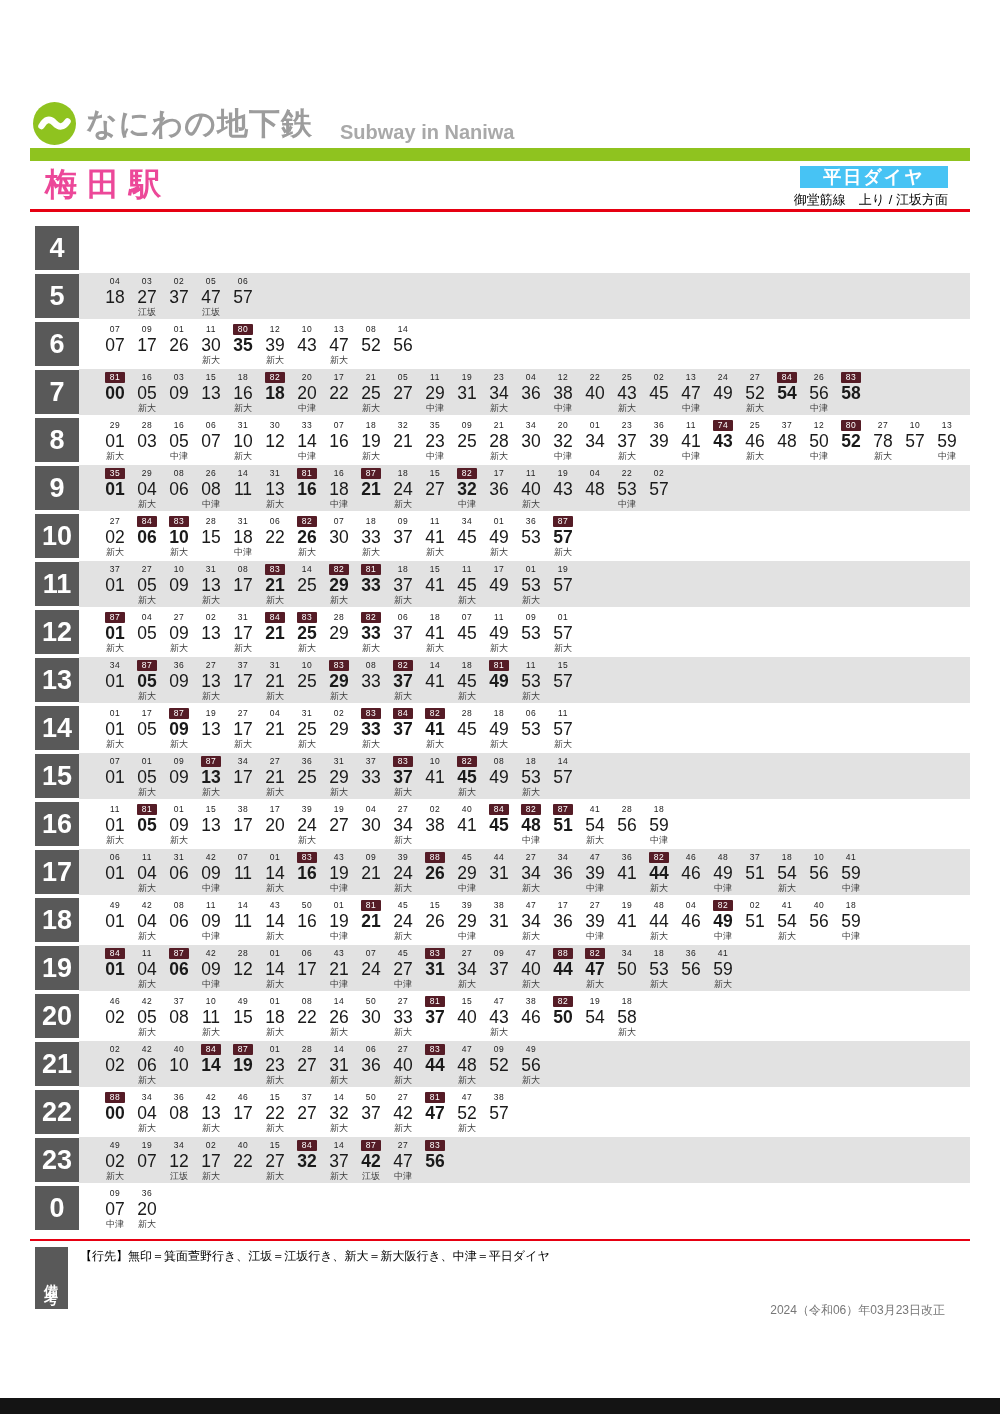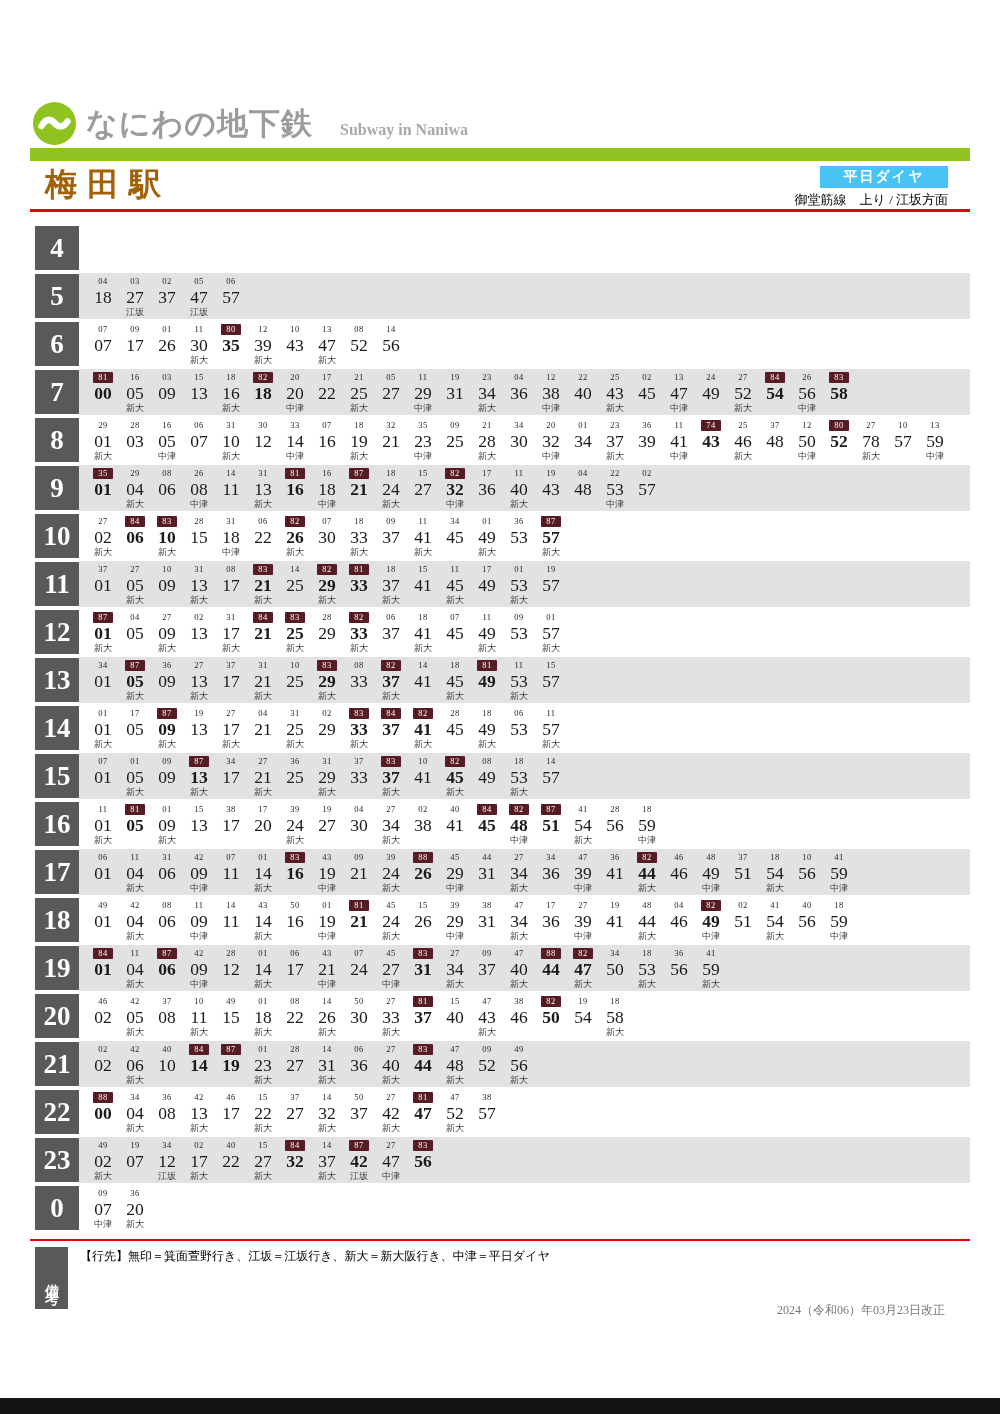--- a/index.html
+++ b/index.html
@@ -1,34 +1,34 @@
 <!DOCTYPE html>
 <html style="--green: #8fc31f; --cyan: #47c3f4; --red: #e60012; --maroon: #551c26; --hourgray: #595959; --bandgray: #e2e2e2;"><head>
 <meta charset="utf-8">
 <style>
   *{margin:0;padding:0;box-sizing:border-box;}
   body{width:1000px;height:1414px;position:relative;background:#fff;
        font-family:"Liberation Sans","DejaVu Sans",sans-serif;overflow:hidden;}
-  .abs{position:absolute;font-family:Liberation Serif, serif;}
+  .abs{position:absolute;}
   
   .logo-mark{left:33px;top:102px;width:43px;height:43px;}
   .logo-text{left:86px;top:103px;font-size:31px;font-weight:700;color:#9c9c9c;letter-spacing:1px;white-space:nowrap;}
-  .logo-sub{left:340px;top:121px;font-size:16px;font-weight:700;color:#a9a9a9;white-space:nowrap;}
+  .logo-sub{left:340px;top:121px;font-size:20px;font-weight:700;color:#a9a9a9;white-space:nowrap;}
   .green-bar{left:30px;top:148px;width:940px;height:13px;background:var(--green,#8fc31f);}
-  .station-title{left:45px;top:163px;font-size:32px;font-weight:700;color:#a16207;letter-spacing:10px;white-space:nowrap;}
-  .badge{top:166px;right:52px;width:128px;height:22px;background:var(--cyan,#47c3f4);color:#fff;
-         font-size:14px;font-weight:700;display:flex;align-items:center;justify-content:center;letter-spacing:2px;}
+  .station-title{left:45px;top:163px;font-size:32px;font-weight:700;color:#ec4899;letter-spacing:10px;white-space:nowrap;}
+  .badge{top:166px;right:52px;width:148px;height:22px;background:var(--cyan,#47c3f4);color:#fff;
+         font-size:18px;font-weight:700;display:flex;align-items:center;justify-content:center;letter-spacing:2px;}
   .line-info{top:191px;right:52px;font-size:13px;color:#000000;white-space:nowrap;}
   .red-line{left:30px;top:209px;width:940px;height:3px;background:var(--red,#e60012);}
   
   .timetable{left:35px;top:225px;width:935px;}
   .tt-row{display:flex;height:46px;margin-bottom:2px;}
   .hour-box{width:44px;height:44px;margin-top:1px;background:var(--hourgray,#595959);color:#fff;
             font-size:27px;font-weight:700;display:flex;align-items:center;justify-content:center;flex:none;}
-  .cells{flex:1;display:flex;padding-left:8px;}
+  .cells{flex:1;display:flex;padding-left:20px;}
   .tt-row.shaded .cells{background:var(--bandgray,#e2e2e2);}
   .cell{width:32px;flex:none;display:flex;flex-direction:column;align-items:center;
         padding-top:3px;height:46px;}
   .train-no{font-size:8.5px;line-height:11px;height:11px;color:#222;letter-spacing:0.5px;}
   .train-no.hl{background:var(--maroon,#551c26);color:#fff;padding:0 5px;border-radius:1px;}
   .minute{font-size:17.5px;line-height:20px;height:20px;color:#1a1a1a;}
   .minute.bold{font-weight:700;}
   .dest{font-size:9px;line-height:11px;height:11px;color:#3d3d3d;}
   
   .red-line.footer{top:1239px;height:2px;}

